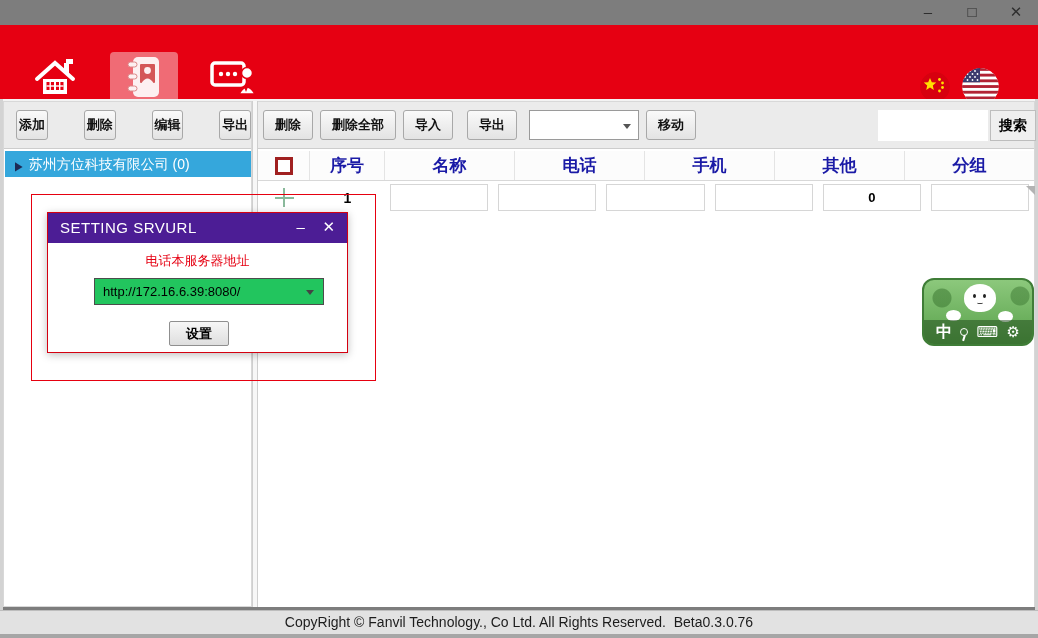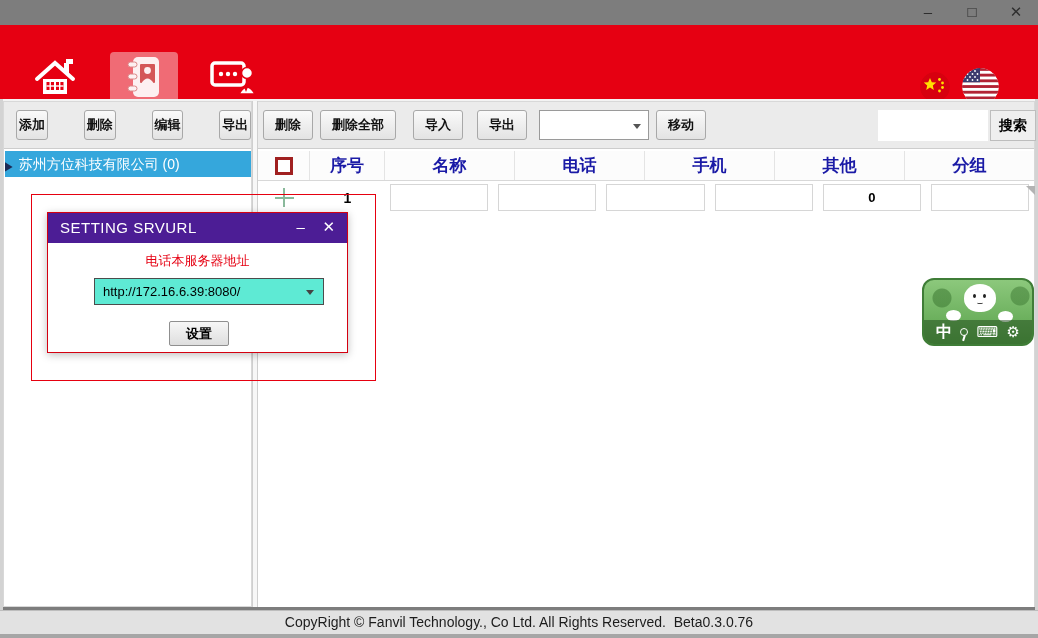--- a/index.html
+++ b/index.html
@@ -35,21 +35,21 @@
 
   .toolbar-strip { height:47px; background:#ebebeb; border-bottom:1px solid #cdcdcd;
                    display:flex; align-items:center; }
   .btn { background:linear-gradient(#fafafa,#e3e3e3); border:1px solid #a8a8a8; border-radius:3px;
          height:30px; font-weight:bold; font-size:13px; color:#111; padding:0 11px;
          font-family:inherit; cursor:default; }
   .left-toolbar .btn { margin-left:8px; width:48px; padding:0; }
   .left-toolbar { padding-left:4px;gap:28px; }
 
   .tree-item { position:absolute; left:1px; top:49px; width:246px; height:26px; background:#35a7dc;
-               color:#fff; font-size:14px; line-height:26px; white-space:nowrap; }
+               color:#fff; font-size:14px; line-height:26px; padding-left:10px; white-space:nowrap; }
   .tree-arrow { display:inline-block; color:#1d2a55; font-size:10px; margin-right:6px;
                 transform:scaleY(1.2); }
 
   .main-toolbar { padding-left:5px; position:relative; }
   .main-toolbar .btn { margin-right:7px; }
   .combo { background:#fff; border:1px solid #9a9a9a; height:30px; width:110px; position:relative; }
   .combo .combo-text { font-size:13px; line-height:28px; padding-left:8px; display:block;
                        overflow:hidden; white-space:nowrap; }
   .combo .arrow { position:absolute; right:7px; top:13px; width:0; height:0;
                   border-left:4px solid transparent; border-right:4px solid transparent;
@@ -89,21 +89,21 @@
 
   
   .dialog { position:absolute; left:47px; top:212px; width:301px; height:141px; background:#fff;
             border:1px solid #d40010; z-index:8; box-shadow:0 2px 8px rgba(0,0,0,0.25); }
   .dlg-title { height:30px; background:#4c1d95; color:#fff; font-size:15px; line-height:30px;
                padding-left:12px; letter-spacing:0.5px; position:relative; cursor:default; }
   .dlg-ctrl { position:absolute; top:0; width:28px; height:30px; text-align:center; line-height:28px;
               font-size:15px; color:#fff; cursor:default; }
   .dlg-min { right:32px; } .dlg-close { right:4px; }
   .dlg-label { color:#e60012; font-size:13px; text-align:center; margin-top:9px; }
-  .dlg-combo { position:absolute; left:46px; top:65px; width:230px; height:27px; background:#5eead4;
+  .dlg-combo { position:absolute; left:46px; top:65px; width:230px; height:27px; background:#22c55e;
                border:1px solid #4c4c4c; cursor:default; }
   .dlg-combo .combo-text { font-size:13px; line-height:25px; padding-left:8px; display:block;
                            color:#000; }
   .dlg-combo .arrow { position:absolute; right:9px; top:11px; width:0; height:0;
                       border-left:4px solid transparent; border-right:4px solid transparent;
                       border-top:5px solid #444; }
   .dlg-set-btn { position:absolute; left:121px; top:108px; width:60px; height:25px;
                  background:linear-gradient(#f7f7f7,#dedede); border:1px solid #8f8f8f;
                  border-radius:2px; font-size:13px; font-weight:bold; font-family:inherit;
                  cursor:default; }
@@ -265,21 +265,21 @@
     <span class="tree-arrow">▶</span><span>苏州方位科技有限公司  (0)</span>
   </div>
 </div>
 
 <div class="splitter"></div>
 
 <div class="right-panel">
   <div class="toolbar-strip main-toolbar">
     <button class="btn">删除</button>
     <button class="btn">删除全部</button>
-    <button class="btn" style="margin-left:10px;">导入</button>
+    <button class="btn" style="">导入</button>
     <button class="btn" style="margin-left:7px;">导出</button>
     <div class="combo" style="margin-left:5px;">
       <span class="combo-text"></span>
       <span class="arrow"></span>
     </div>
     <button class="btn" style="margin-left:7px;">移动</button>
     <input class="search-input" type="text" value="" style="">
     <button class="search-btn">搜索</button>
   </div>
 

